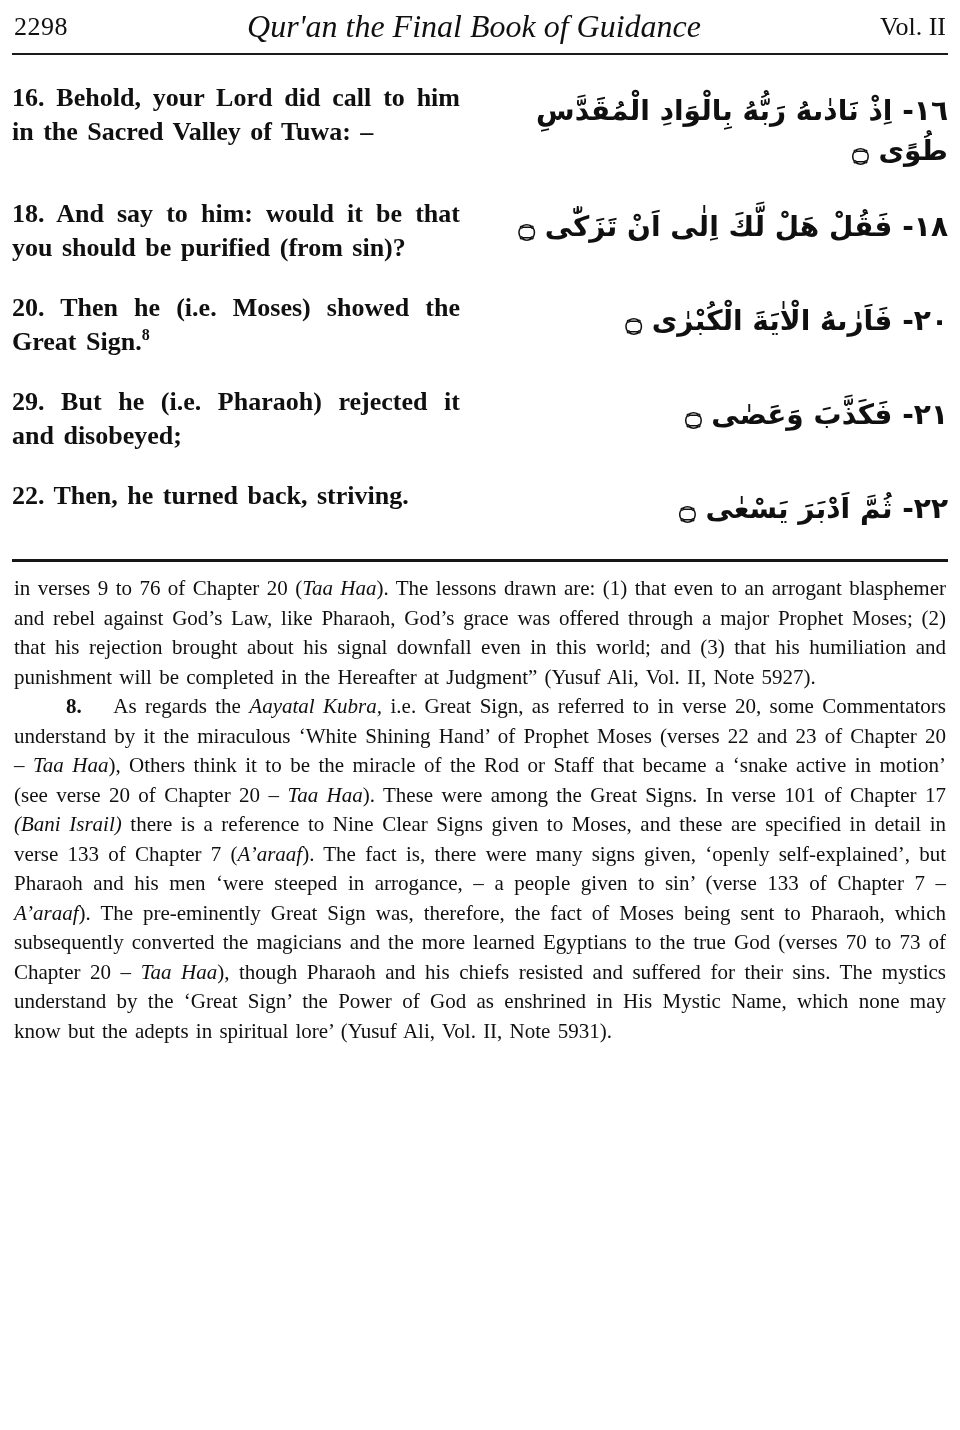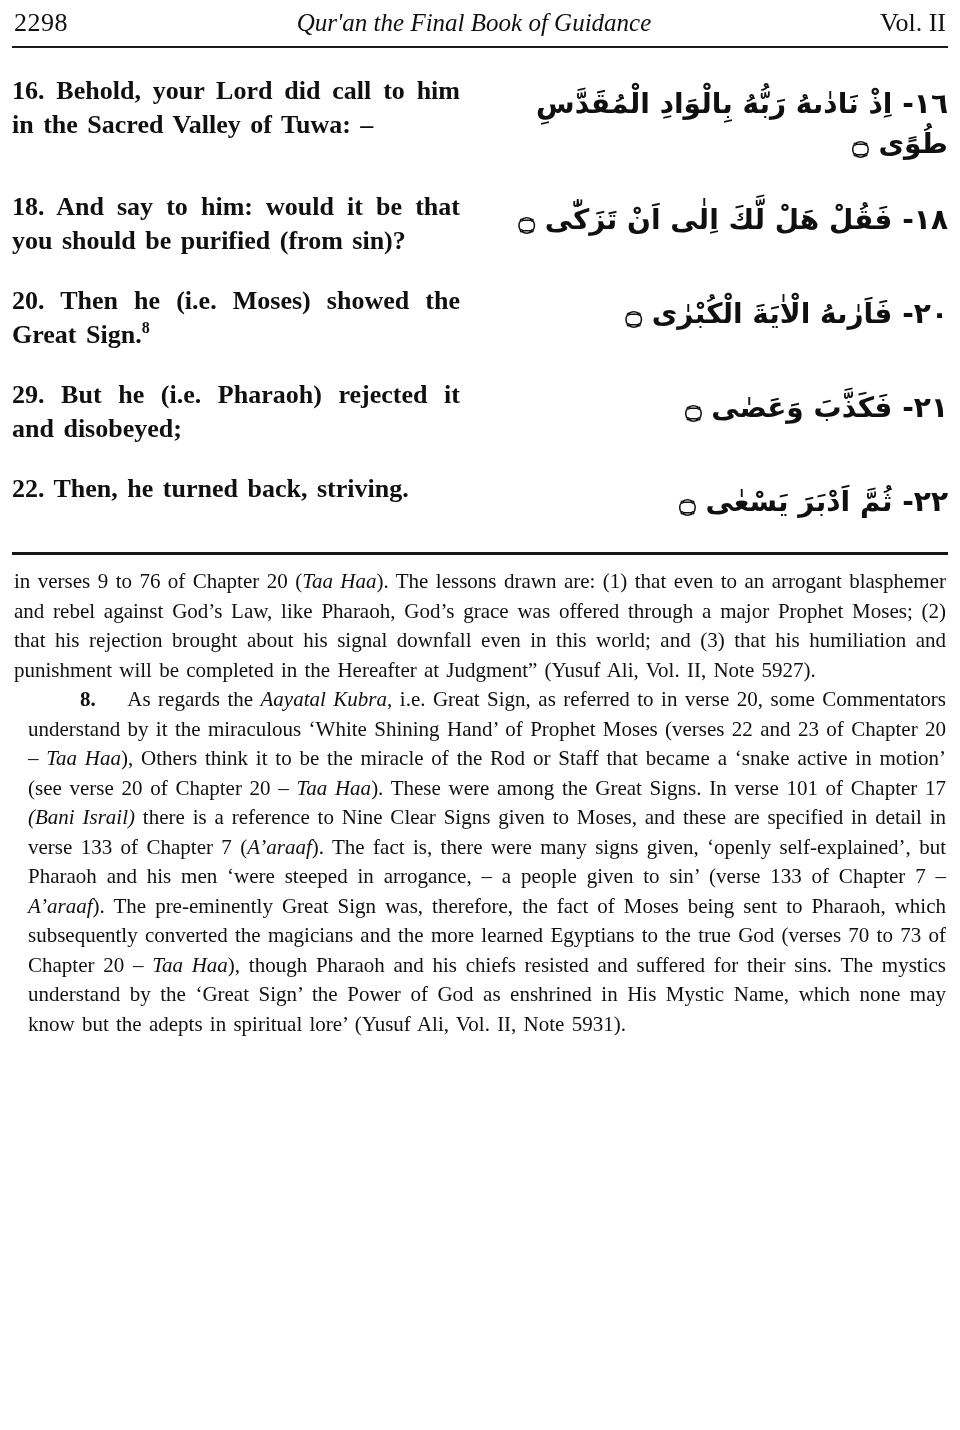--- a/index.html
+++ b/index.html
@@ -18,21 +18,21 @@
   
   .page-header {
     display: flex;
     justify-content: space-between;
     align-items: center;
     font-size: 26px;
     padding: 2px 2px 8px 2px;
     border-bottom: 2px solid #1a1a1a;
   }
   .page-number { font-weight: normal; letter-spacing: 0.5px; }
-  .book-title { font-style: italic; font-size: 25px; }
+  .book-title { font-style: italic; font-size: 32px; }
   .volume { font-size: 26px; }
 
   
   .verses { margin-top: 16px; }
   .verse-row {
     display: flex;
     justify-content: space-between;
     margin-top: 26px;
   }
   .verse-english {
@@ -64,21 +64,21 @@
 
   
   .footnotes { padding: 0 2px; }
   .footnote {
     margin: 0;
     font-size: 21px;
     line-height: 29.5px;
     text-align: justify;
     word-spacing: 2px;
   }
-  .footnote.indent { text-indent: 52px; margin-left: 14px; }
+  .footnote.indent { text-indent: 52px; }
   .footnote b { font-weight: bold; }
   .footnote i { font-style: italic; }
 </style>
 </head>
 <body>
 
 <div class="page">
 
   <header class="page-header">
     <span class="page-number">2298</span>

